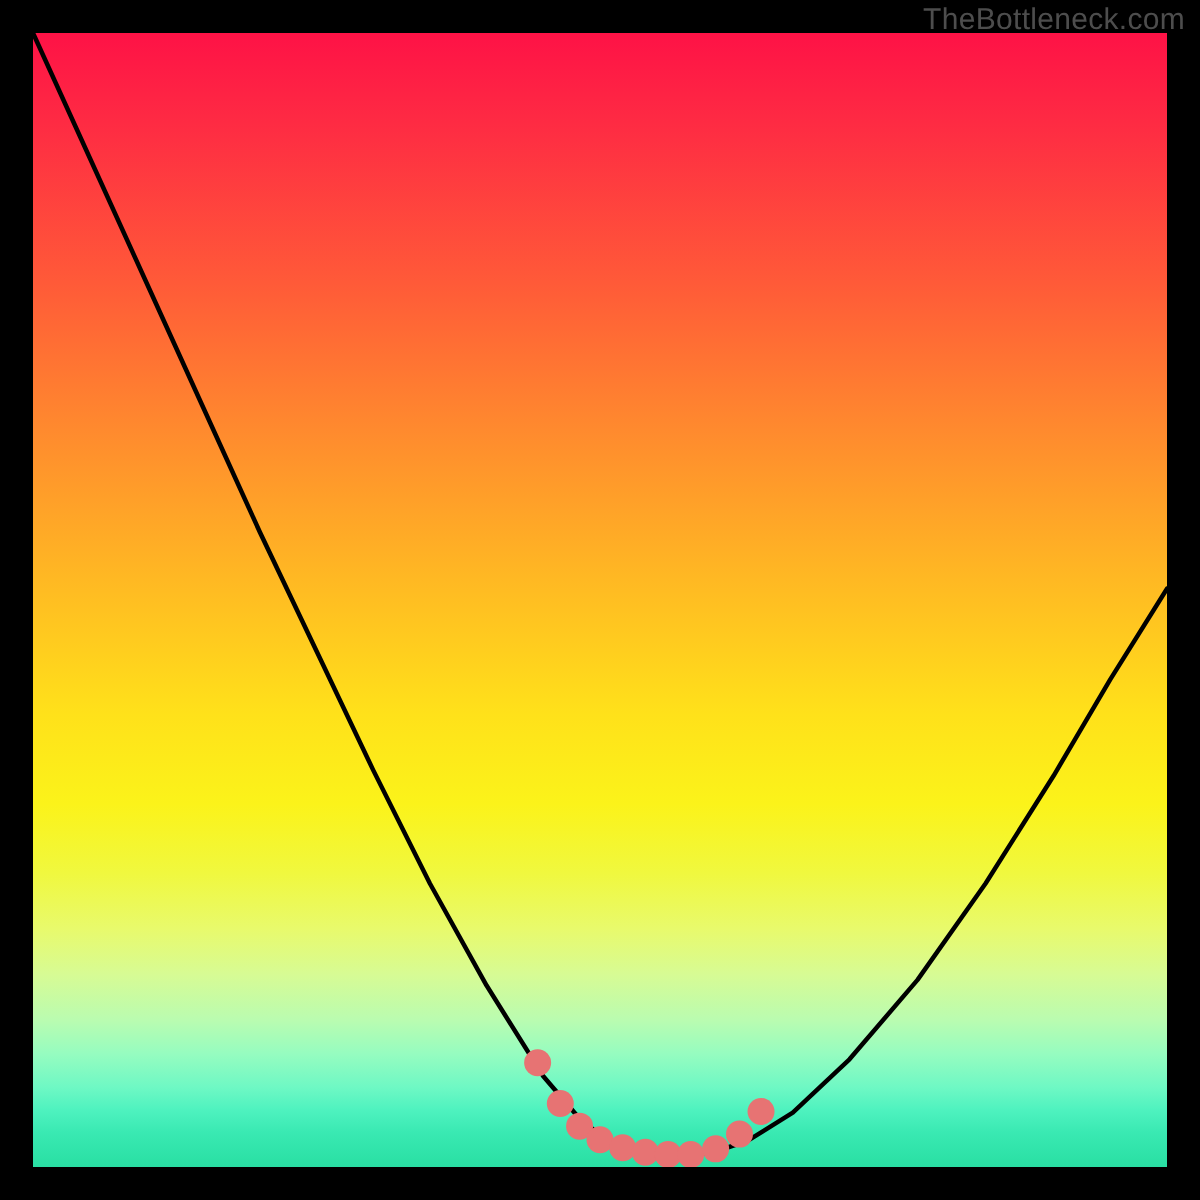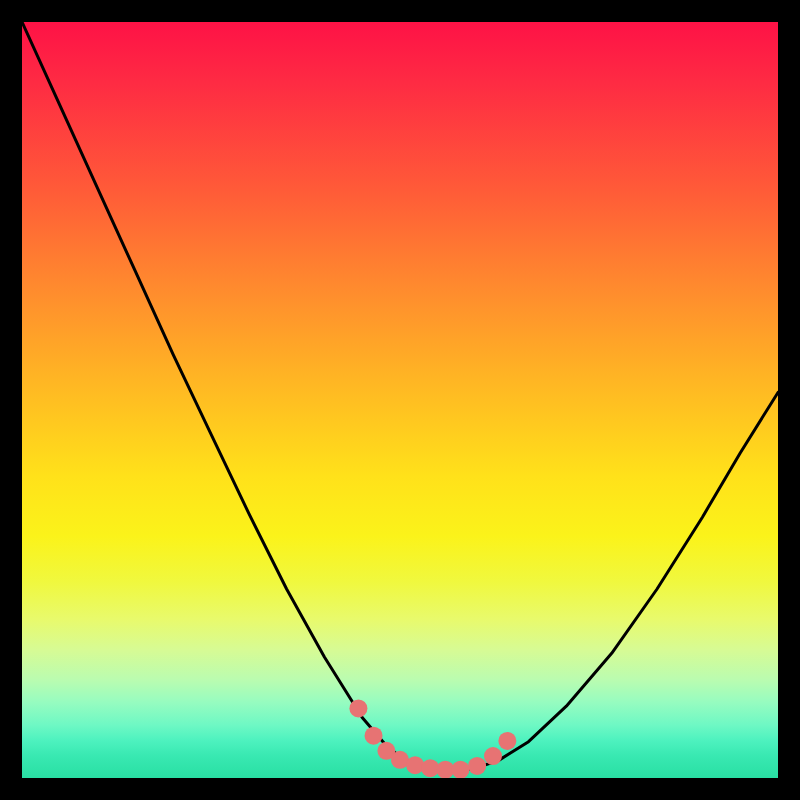--- a/index.html
+++ b/index.html
@@ -85,13 +85,14 @@
           <circle cx="393.12" cy="743.15" r="9" fill="#e77373"></circle>
           <circle cx="408.24" cy="746.17" r="9" fill="#e77373"></circle>
           <circle cx="423.36" cy="747.68" r="9" fill="#e77373"></circle>
           <circle cx="438.48" cy="747.68" r="9" fill="#e77373"></circle>
           <circle cx="455.11" cy="743.90" r="9" fill="#e77373"></circle>
           <circle cx="470.99" cy="734.08" r="9" fill="#e77373"></circle>
           <circle cx="485.35" cy="718.96" r="9" fill="#e77373"></circle>
         </g>
     </svg>
   </div>
+  <div class="watermark">TheBottleneck.com</div>
 </div>
 
 </body></html>

